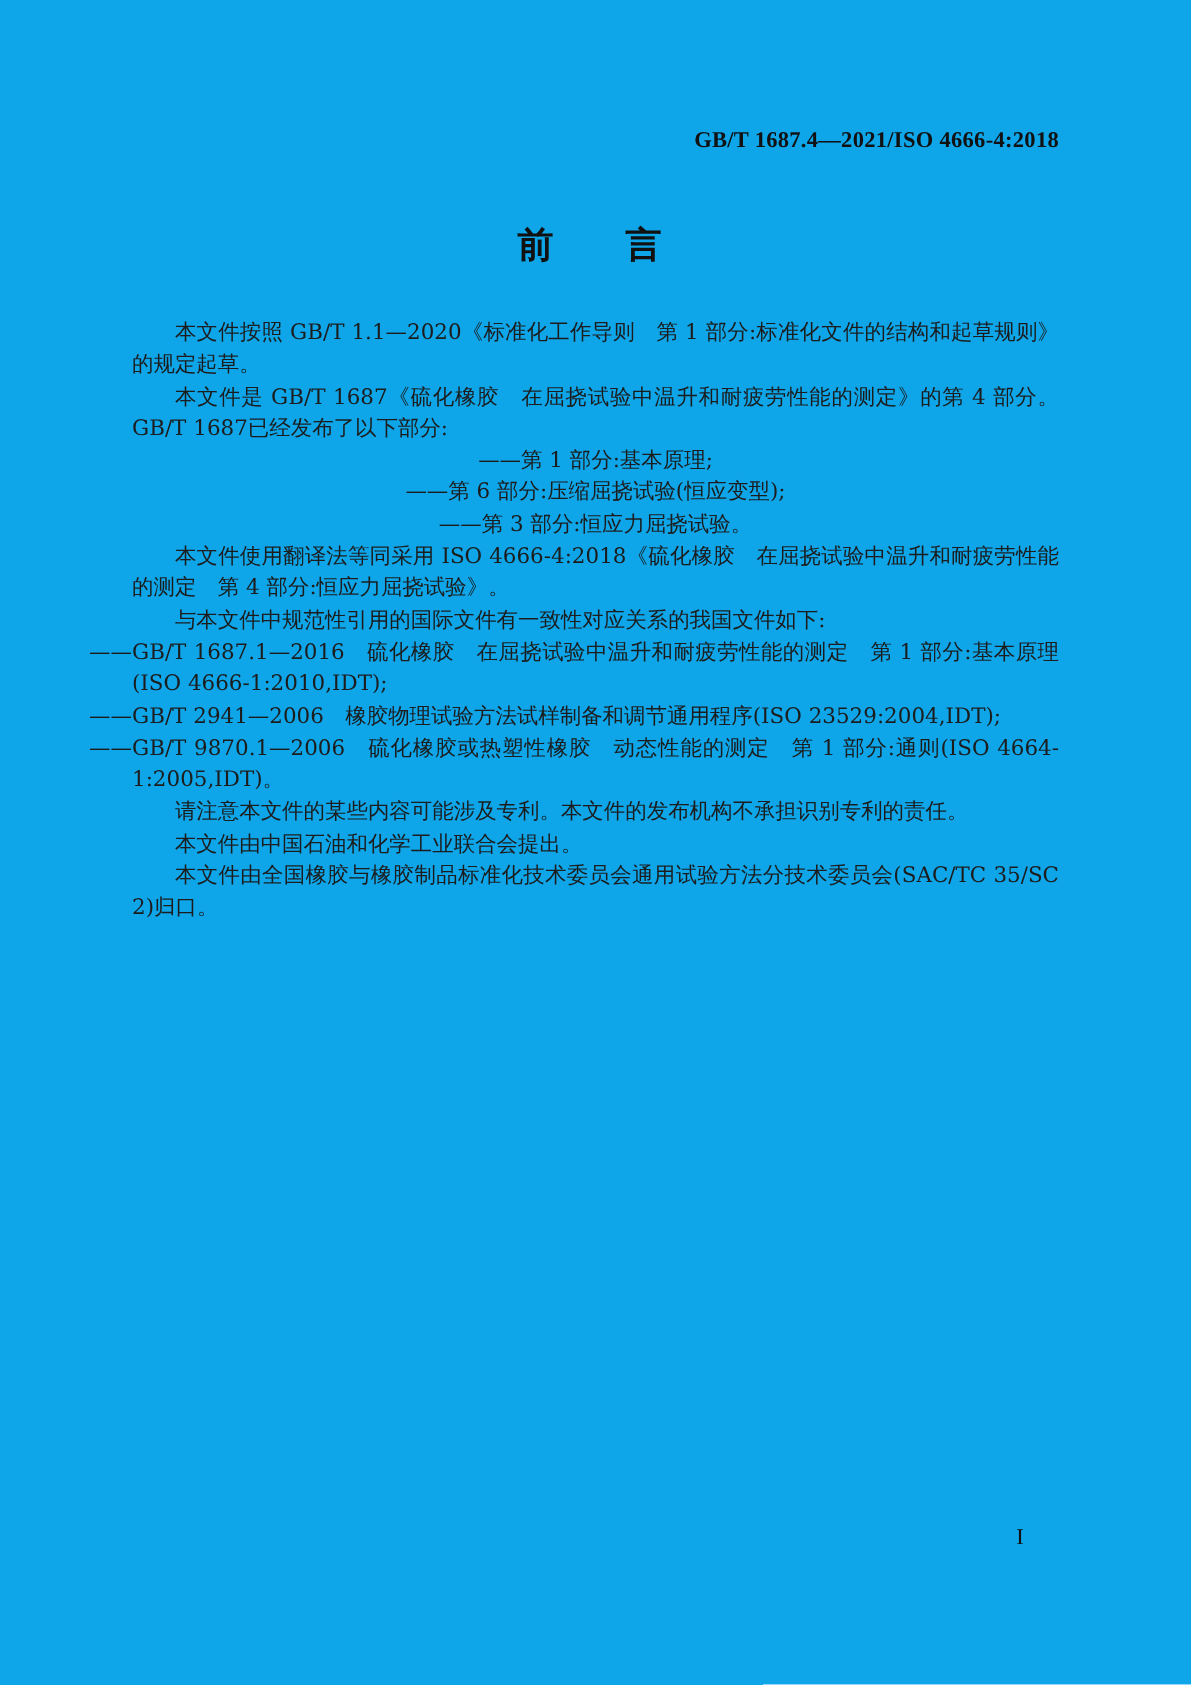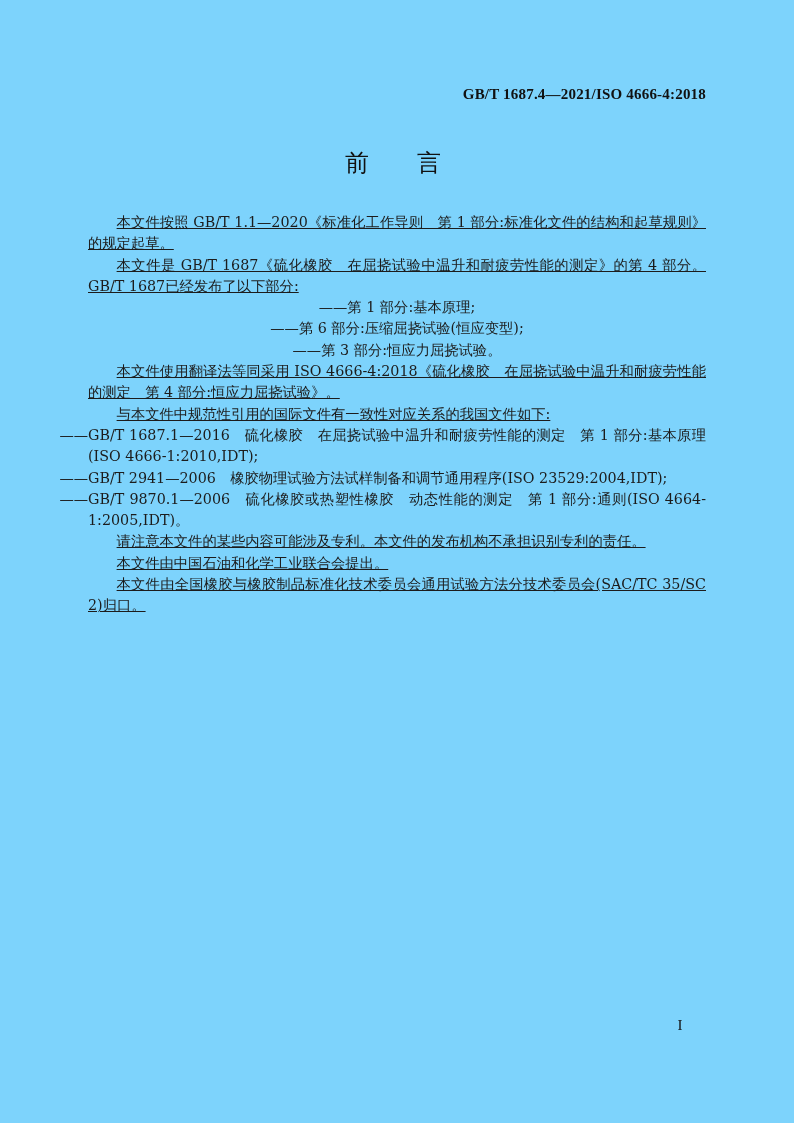--- a/index.html
+++ b/index.html
@@ -4,21 +4,21 @@
 <style>
   html, body {
     margin: 0;
     padding: 0;
     background: #ffffff;
   }
   .page {
     position: relative;
     width: 794px;
     height: 1123px;
-    background: #7dd3fc;
+    background: #0ea5e9;
     overflow: hidden;
     color: #1c1c1c;
     font-family: "DejaVu Serif", "Liberation Serif", serif;
   }
   .doc-header {
     position: absolute;
     top: 86px;
     left: 88px;
     width: 618px;
     text-align: right;
@@ -28,41 +28,41 @@
     color: #111111;
     font-family: "Liberation Serif", "DejaVu Serif", serif;
   }
   .doc-title {
     position: absolute;
     top: 147px;
     left: 0;
     width: 786px;
     text-align: center;
     font-size: 24px;
-    font-weight: normal;
+    font-weight: bold;
     color: #111111;
     font-family: "DejaVu Sans", "Liberation Sans", sans-serif;
   }
   .doc-title .tchar { display: inline-block; }
   .doc-title .tchar + .tchar { margin-left: 48px; }
   .doc-body {
     position: absolute;
     top: 212px;
     left: 88px;
     width: 618px;
     font-size: 14.3px;
     line-height: 21.3px;
     text-align: justify;
     color: #1c1c1c;
   }
   .doc-body p {
     margin: 0;
     padding: 0;
   }
-  .para { text-indent: 2em; text-decoration: underline; }
+  .para { text-indent: 2em; }
   .dash { margin-left: 2em; text-align: center; }
   .ref  { padding-left: 4em; text-indent: -2em; }
   .page-number {
     position: absolute;
     top: 1017px;
     left: 640px;
     width: 80px;
     text-align: center;
     font-size: 15px;
     color: #111111;

